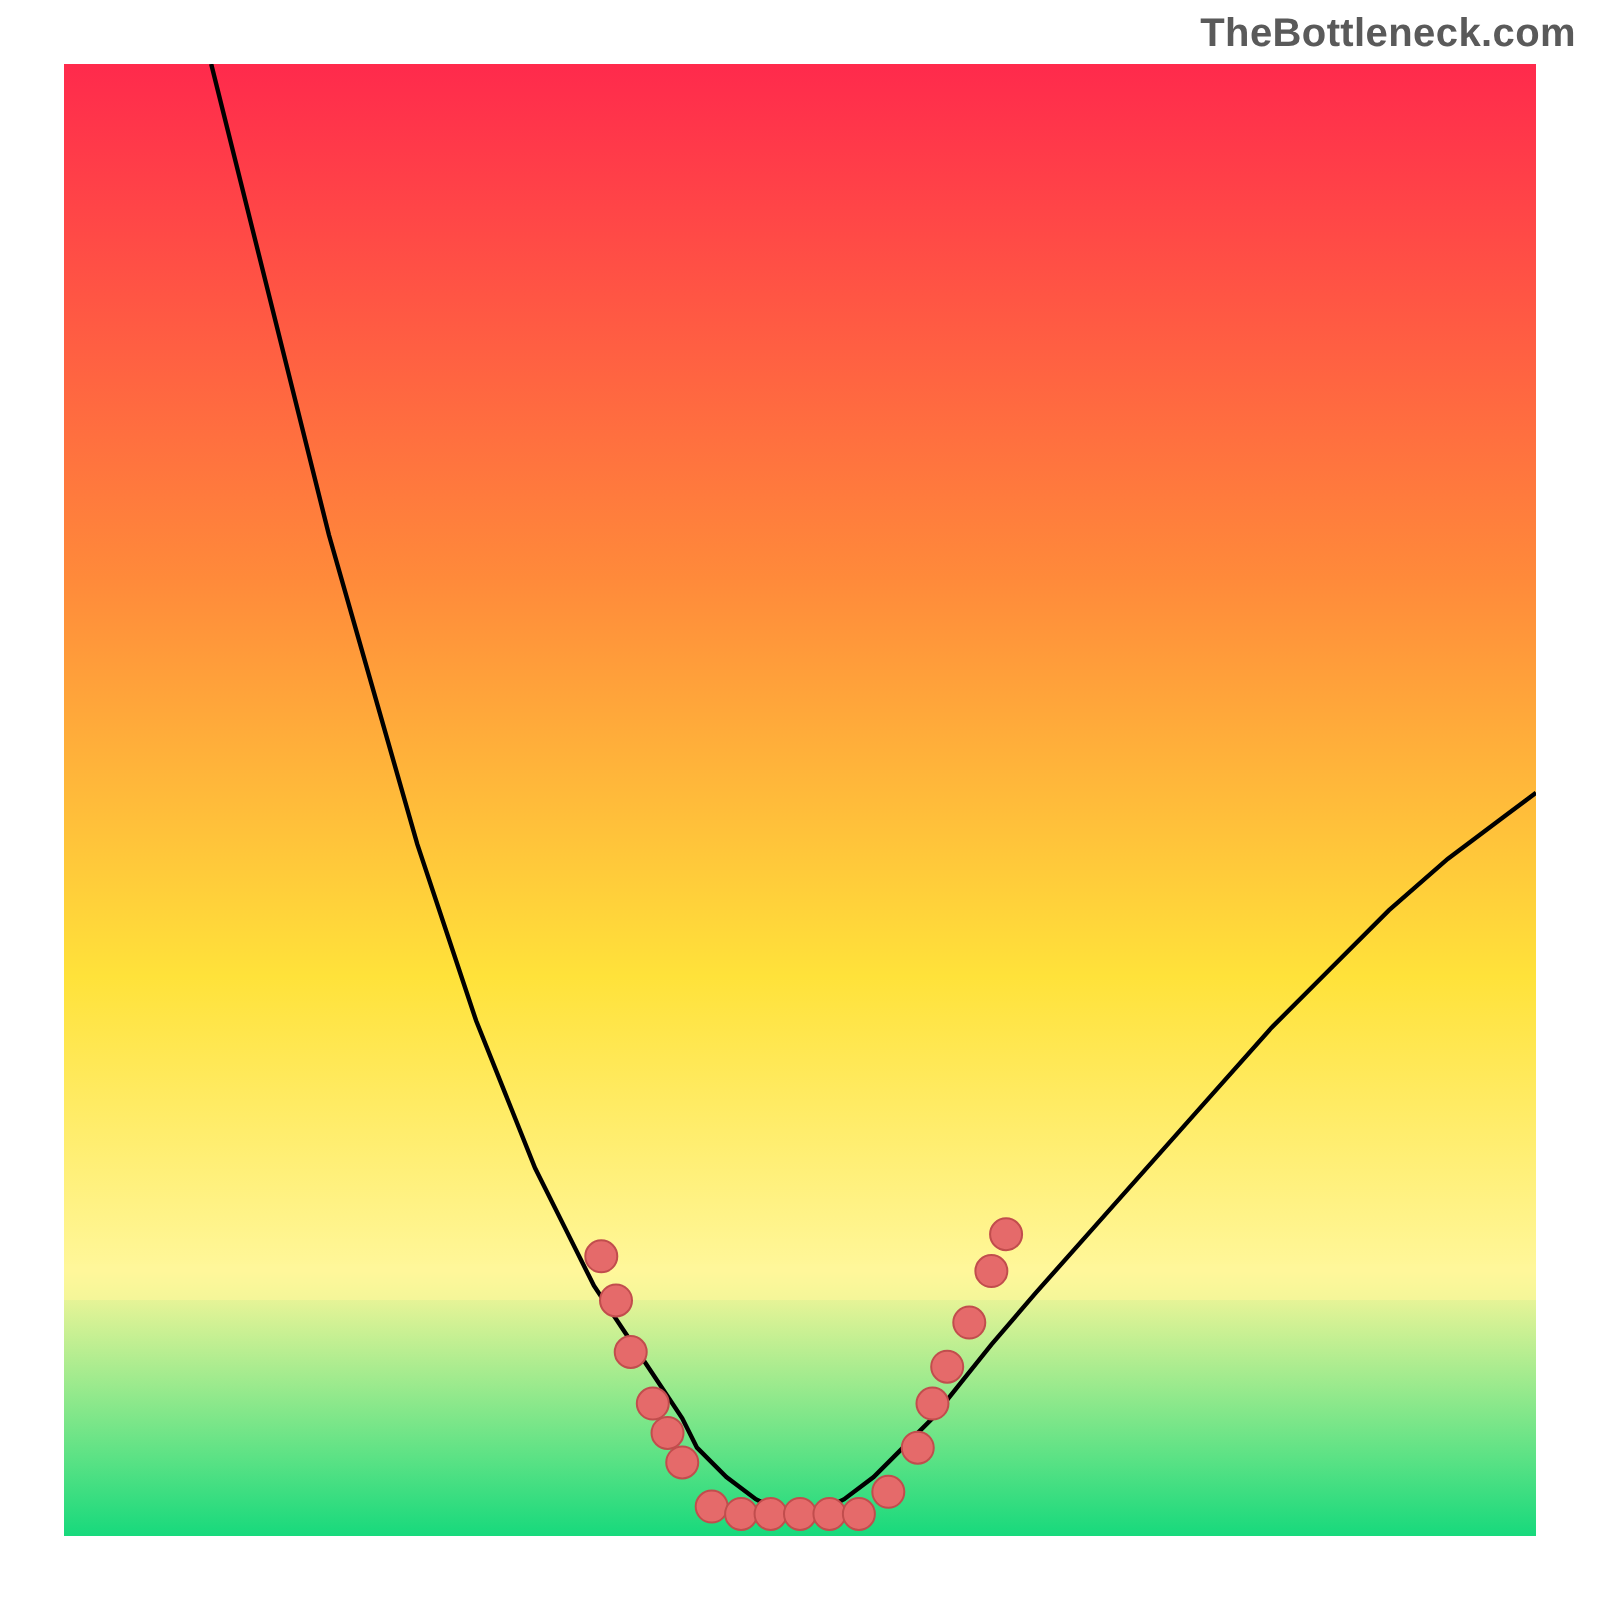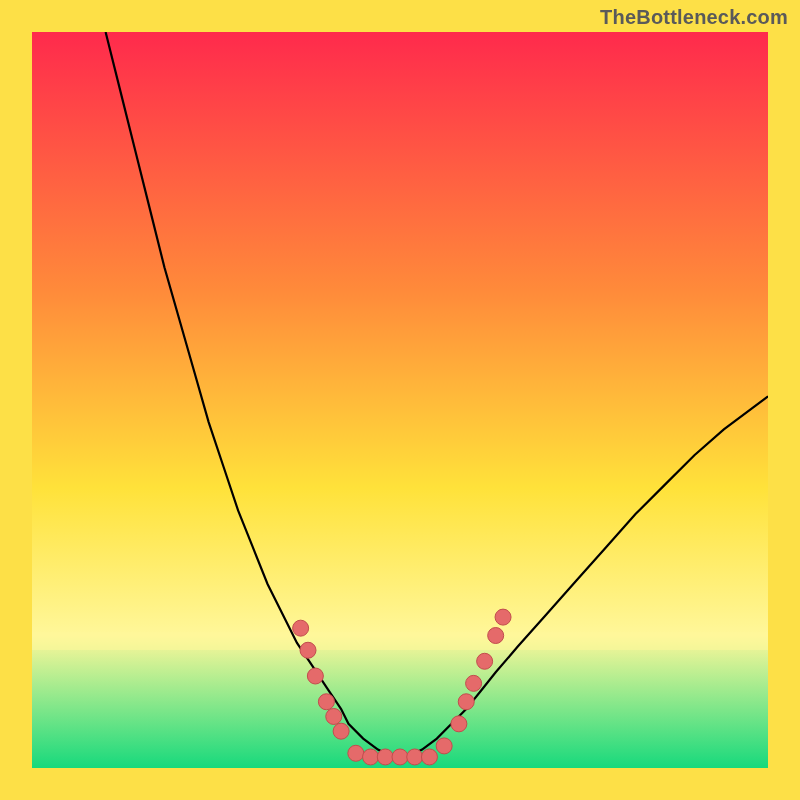--- a/index.html
+++ b/index.html
@@ -8,21 +8,21 @@
     width: 800px;
     height: 800px;
     background: #000;
     font-family: Arial, Helvetica, sans-serif;
     overflow: hidden;
   }
   .frame {
     position: relative;
     width: 800px;
     height: 800px;
-    background: #fde047;
+    background: #ffffff;
   }
   .watermark {
     position: absolute;
     top: 6px;
     right: 12px;
     color: #5a5a5a;
     font-size: 20px;
     font-weight: 600;
     letter-spacing: 0.2px;
     z-index: 50;

